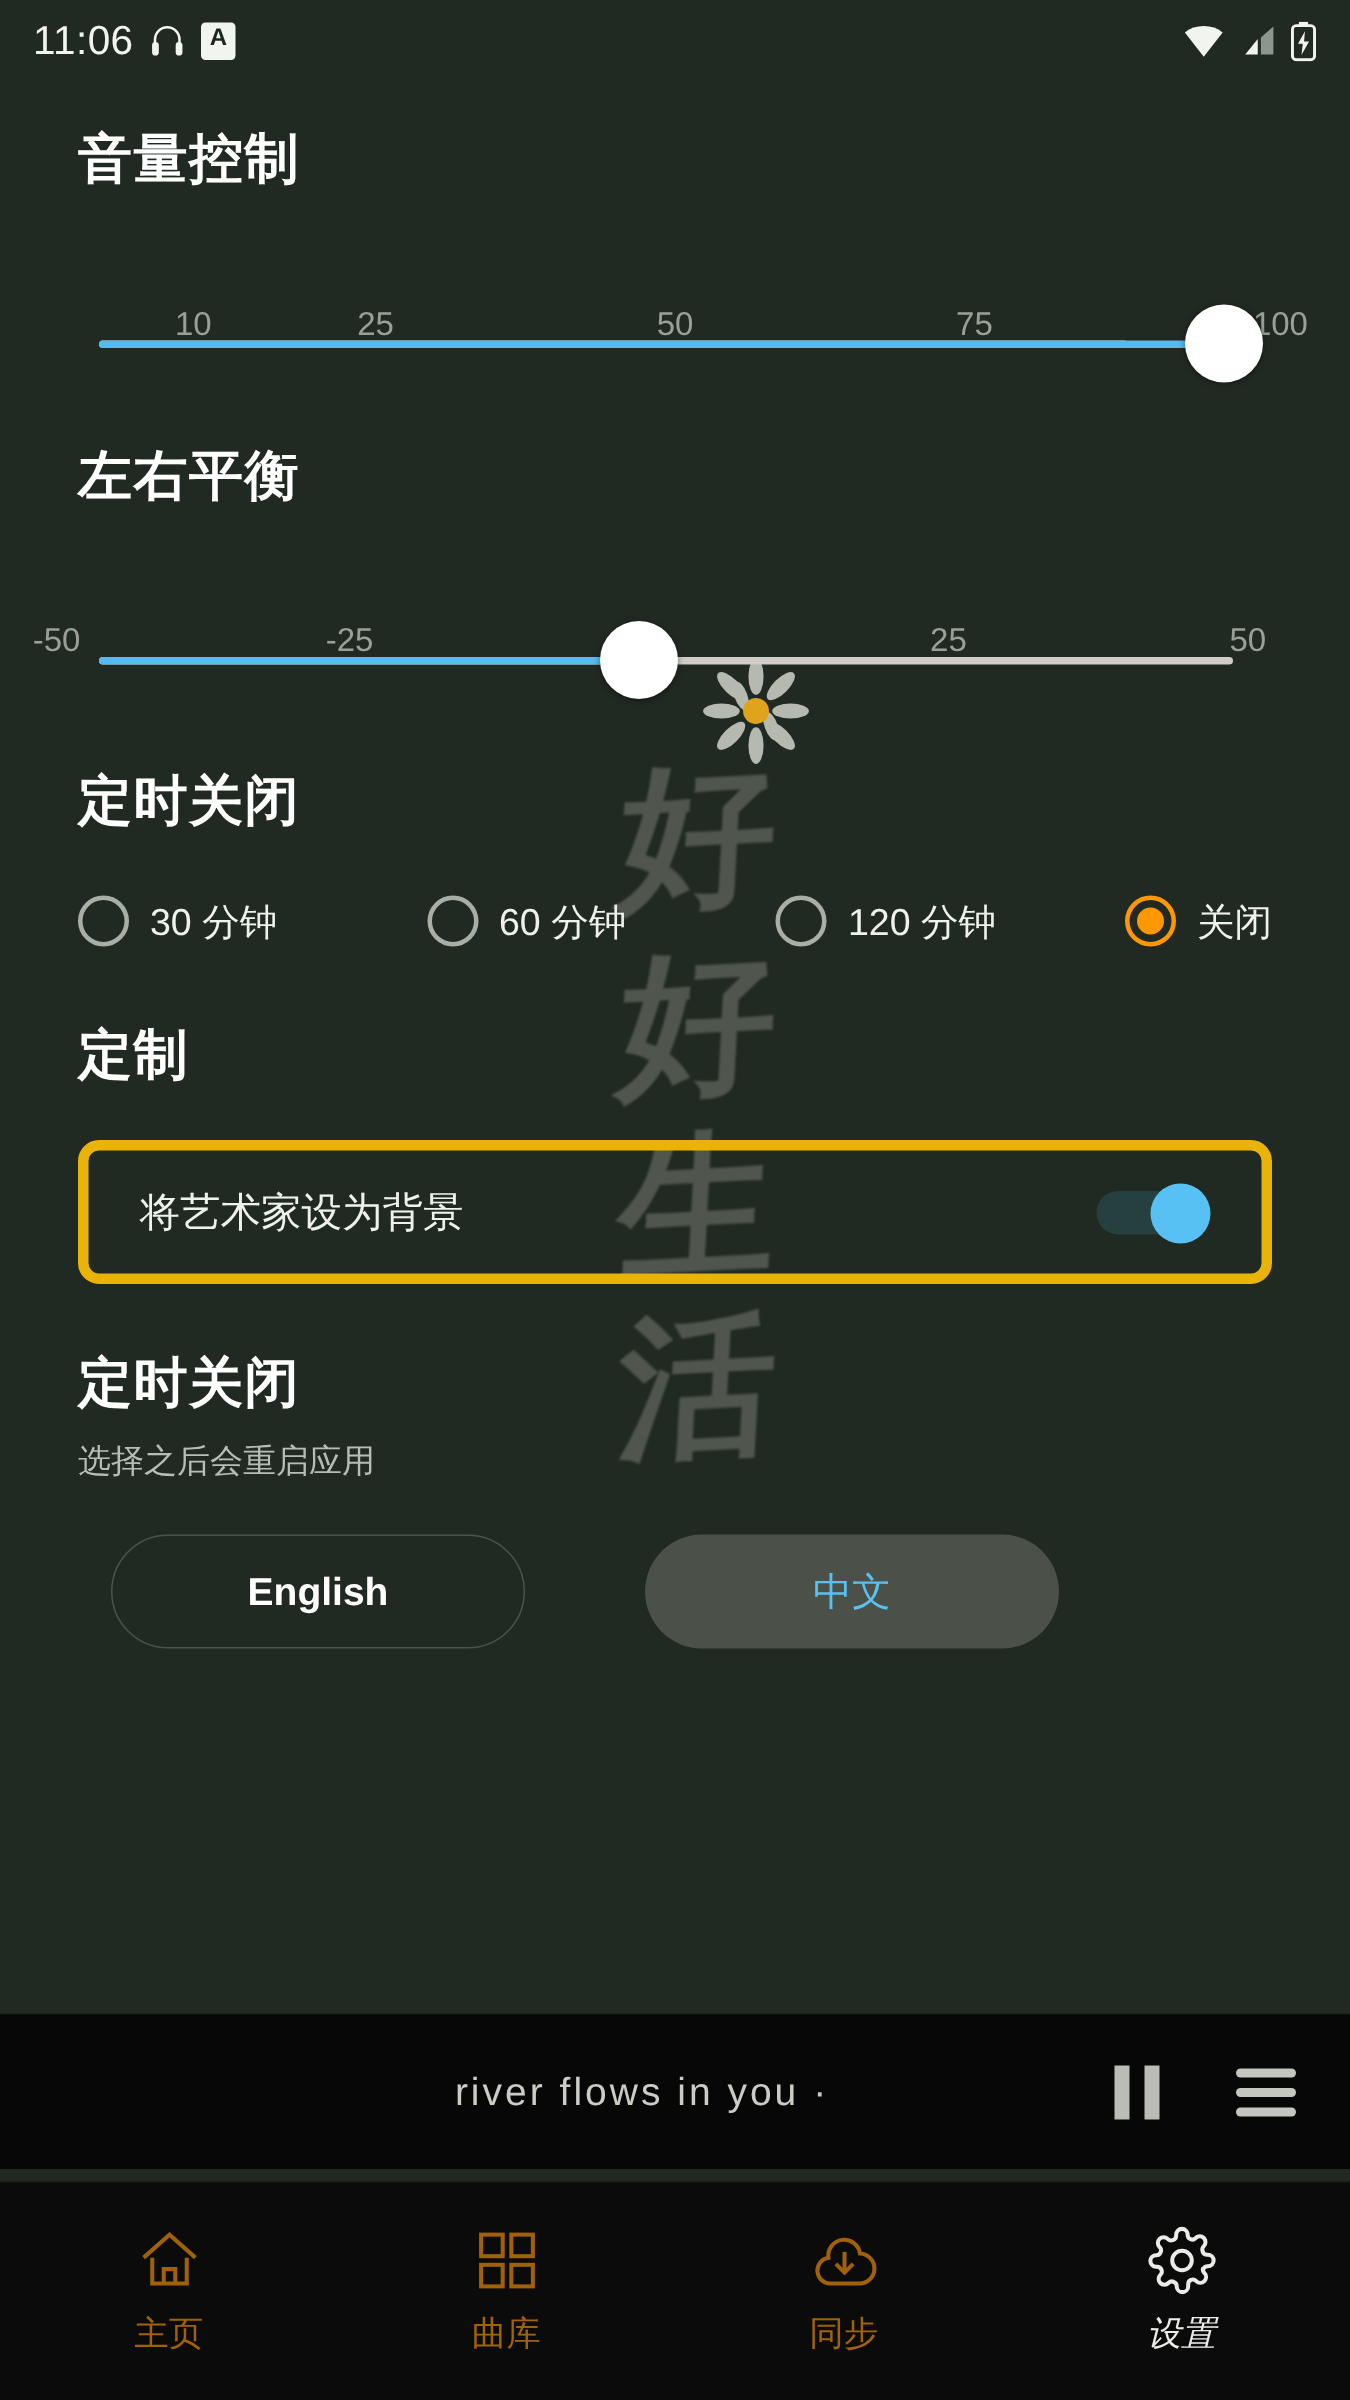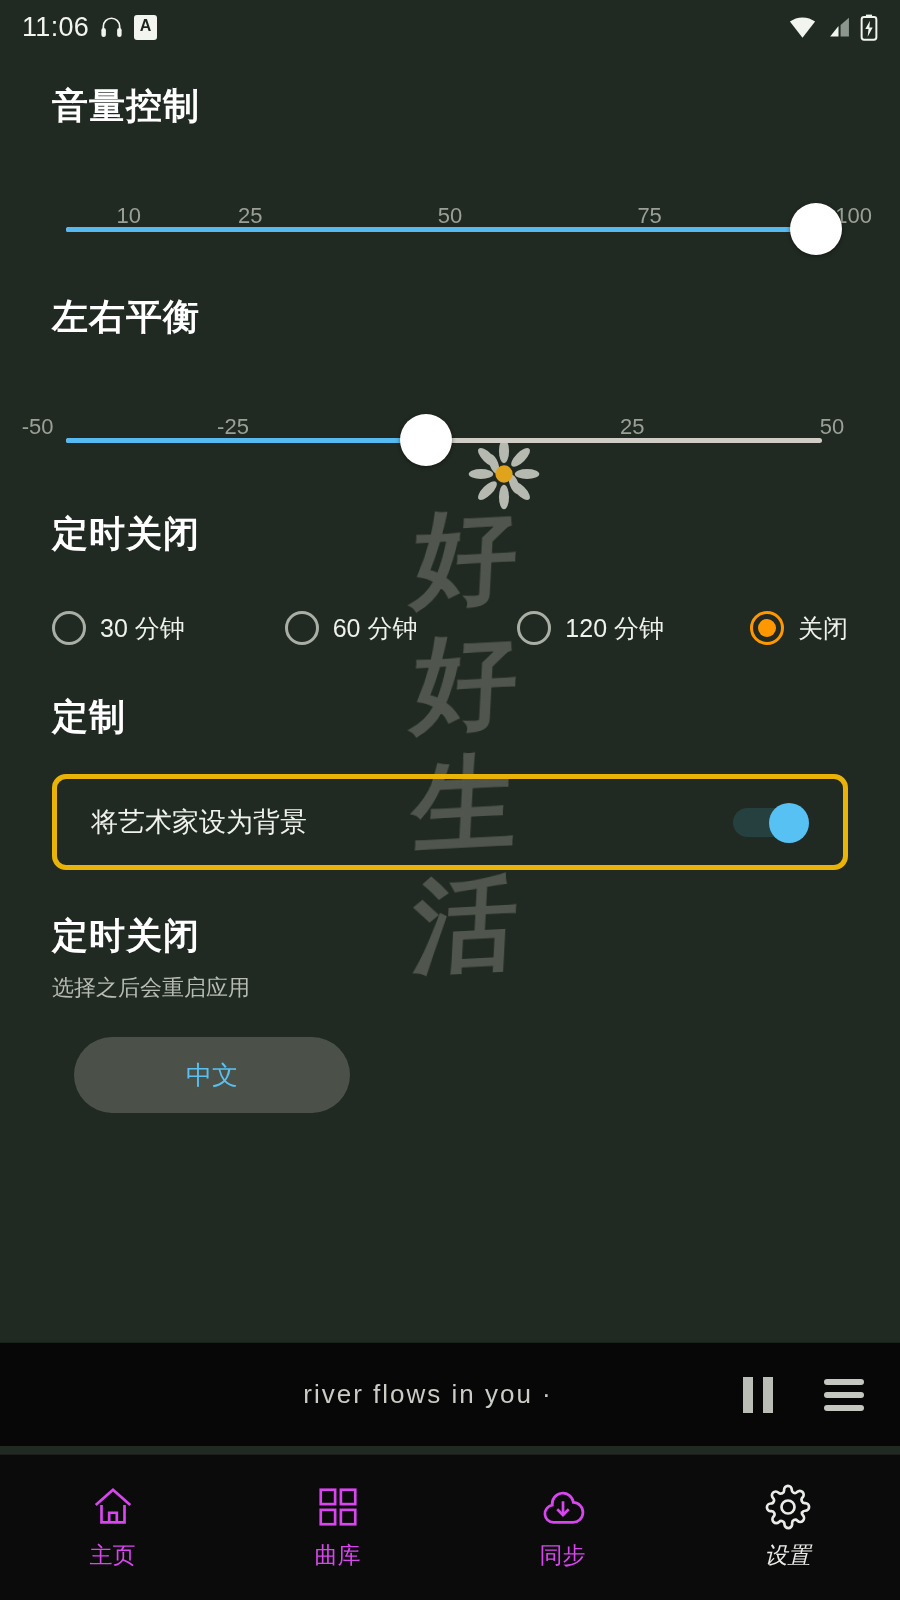--- a/index.html
+++ b/index.html
@@ -111,21 +111,21 @@
     position: absolute; top: 0;
     width: 52px; height: 52px; border-radius: 50%;
     background: #ffffff;
     transform: translateX(-50%);
     box-shadow: 0 1px 4px rgba(0,0,0,.45);
   }
 
   
   .radio-row {
     display: flex; align-items: flex-end;
-    margin-top: 52px;
+    margin-top: 38px;
   }
   .radio-item {
     display: flex; align-items: center; gap: 14px;
     flex: 1;
   }
   .radio-item:last-child { flex: 0 0 auto; }
   .radio-dot {
     width: 34px; height: 34px; border-radius: 50%;
     border: 3px solid #a9afa5;
     flex: 0 0 auto;
@@ -135,21 +135,21 @@
   .radio-dot.on::after {
     content: ""; width: 18px; height: 18px; border-radius: 50%;
     background: #ff9800;
   }
   .radio-label { color: #eef1ec; font-size: 25px; white-space: nowrap; }
 
   
   .card {
     margin-top: 32px;
     height: 96px;
-    border: 5px solid #eab308;
+    border: 7px solid #eab308;
     border-radius: 14px;
     display: flex; align-items: center;
     padding: 0 34px;
   }
   .card-label { color: #eef1ec; font-size: 27px; }
   .switch {
     margin-left: auto;
     position: relative;
     width: 76px; height: 38px;
   }
@@ -223,21 +223,21 @@
     width: 900px; height: 146px;
     background: #0b0b0b;
     display: flex;
     border-top: 1px solid #1d1d1d;
   }
   .nav-item {
     flex: 1;
     display: flex; flex-direction: column;
     align-items: center; justify-content: center;
     gap: 10px;
-    color: #d946ef;
+    color: #a16207;
     cursor: pointer;
   }
   .nav-item.active { color: #e9ece7; font-style: italic; }
   .nav-item .nav-label { font-size: 23px; }
   .nav-icon { width: 46px; height: 46px; display: block; }
 </style>
 </head>
 <body>
 
 <div id="screen">
@@ -358,20 +358,21 @@
           <span class="sw-track"></span>
           <span class="sw-knob"></span>
         </span>
       </div>
     </div>
 
     <div style="margin-top:42px;">
       <div class="sec-title">定时关闭</div>
       <div class="sec-sub">选择之后会重启应用</div>
       <div class="lang-row">
+        <div class="lang-btn outline">English</div>
         <div class="lang-btn filled">中文</div>
       </div>
     </div>
 
   </div>
 
   <div id="player">
     <div class="ptitle">river  flows  in  you ·</div>
     <div class="pause-btn">
         <i></i>

